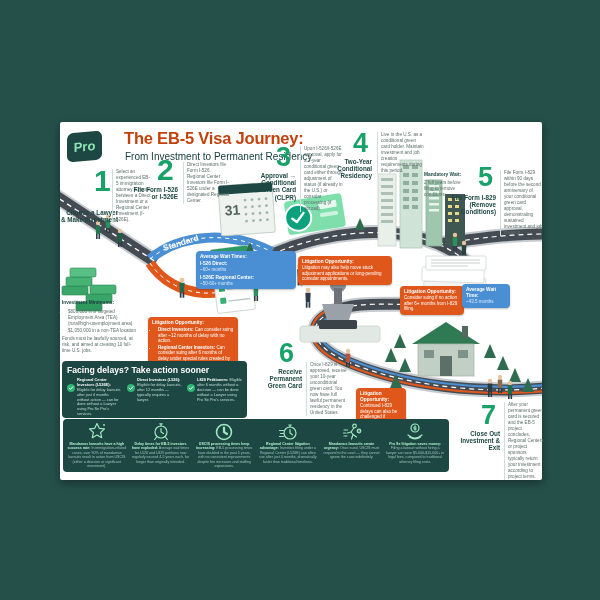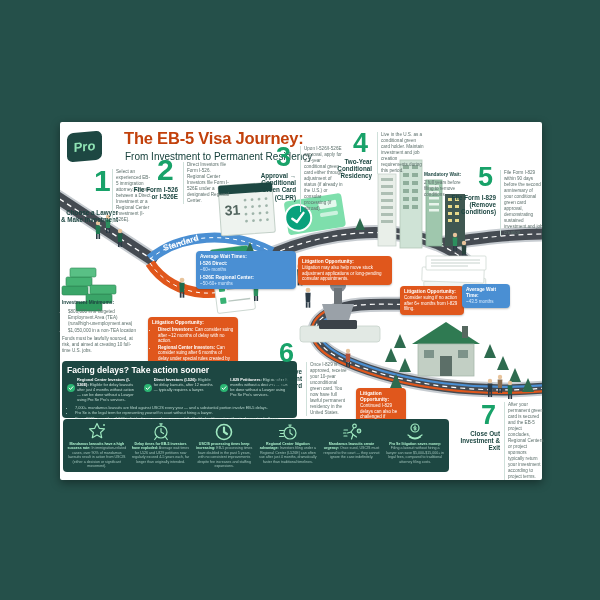--- a/index.html
+++ b/index.html
@@ -26,21 +26,21 @@
   .co{border-radius:4px;padding:3px 4px;color:#fff;line-height:1.25;z-index:4;}
   .co .t{font-weight:800;font-size:4.8px;display:block;}
   .co .b{font-size:4.5px;display:block;}
   .orange{background:#e0571c;box-shadow:0 1px 2px rgba(0,0,0,.25);}
   .blue{background:#4a8fd3;box-shadow:0 1px 2px rgba(0,0,0,.25);}
   .blue .v{color:#d9ecff;font-size:4.5px;display:block;}
   .co ul{margin:1px 0 0 6px;padding:0;}
   .co ul li{font-size:4.5px;margin-bottom:1px;}
   .co .lead{font-weight:800;}
   
-  .panel{left:2px;top:239px;width:235px;height:57px;background:#1d4742;border-radius:4px;padding:4px 5px;box-sizing:border-box;z-index:5;}
+  .panel{left:2px;top:239px;width:185px;height:57px;background:#1d4742;border-radius:4px;padding:4px 5px;box-sizing:border-box;z-index:5;}
   .panel h2{margin:0;font-size:8.6px;color:#ffffff;font-weight:800;}
   .checks{display:flex;gap:5px;margin-top:3px;}
   .check{flex:1;display:flex;gap:2px;}
   .check .ck{flex:0 0 auto;}
   .check .ct{font-size:3.9px;color:#c4ddd5;line-height:1.25;}
   .check .ct b{color:#ffffff;}
   ul.pb{margin:3px 0 0 8px;padding:0;}
   ul.pb li{font-size:3.9px;color:#b7d6cd;line-height:1.3;}
   
   .facts{left:3px;top:297px;width:386px;height:53px;background:#1d4742;border-radius:4px;display:flex;padding:3px 4px;box-sizing:border-box;gap:4px;z-index:5;}

